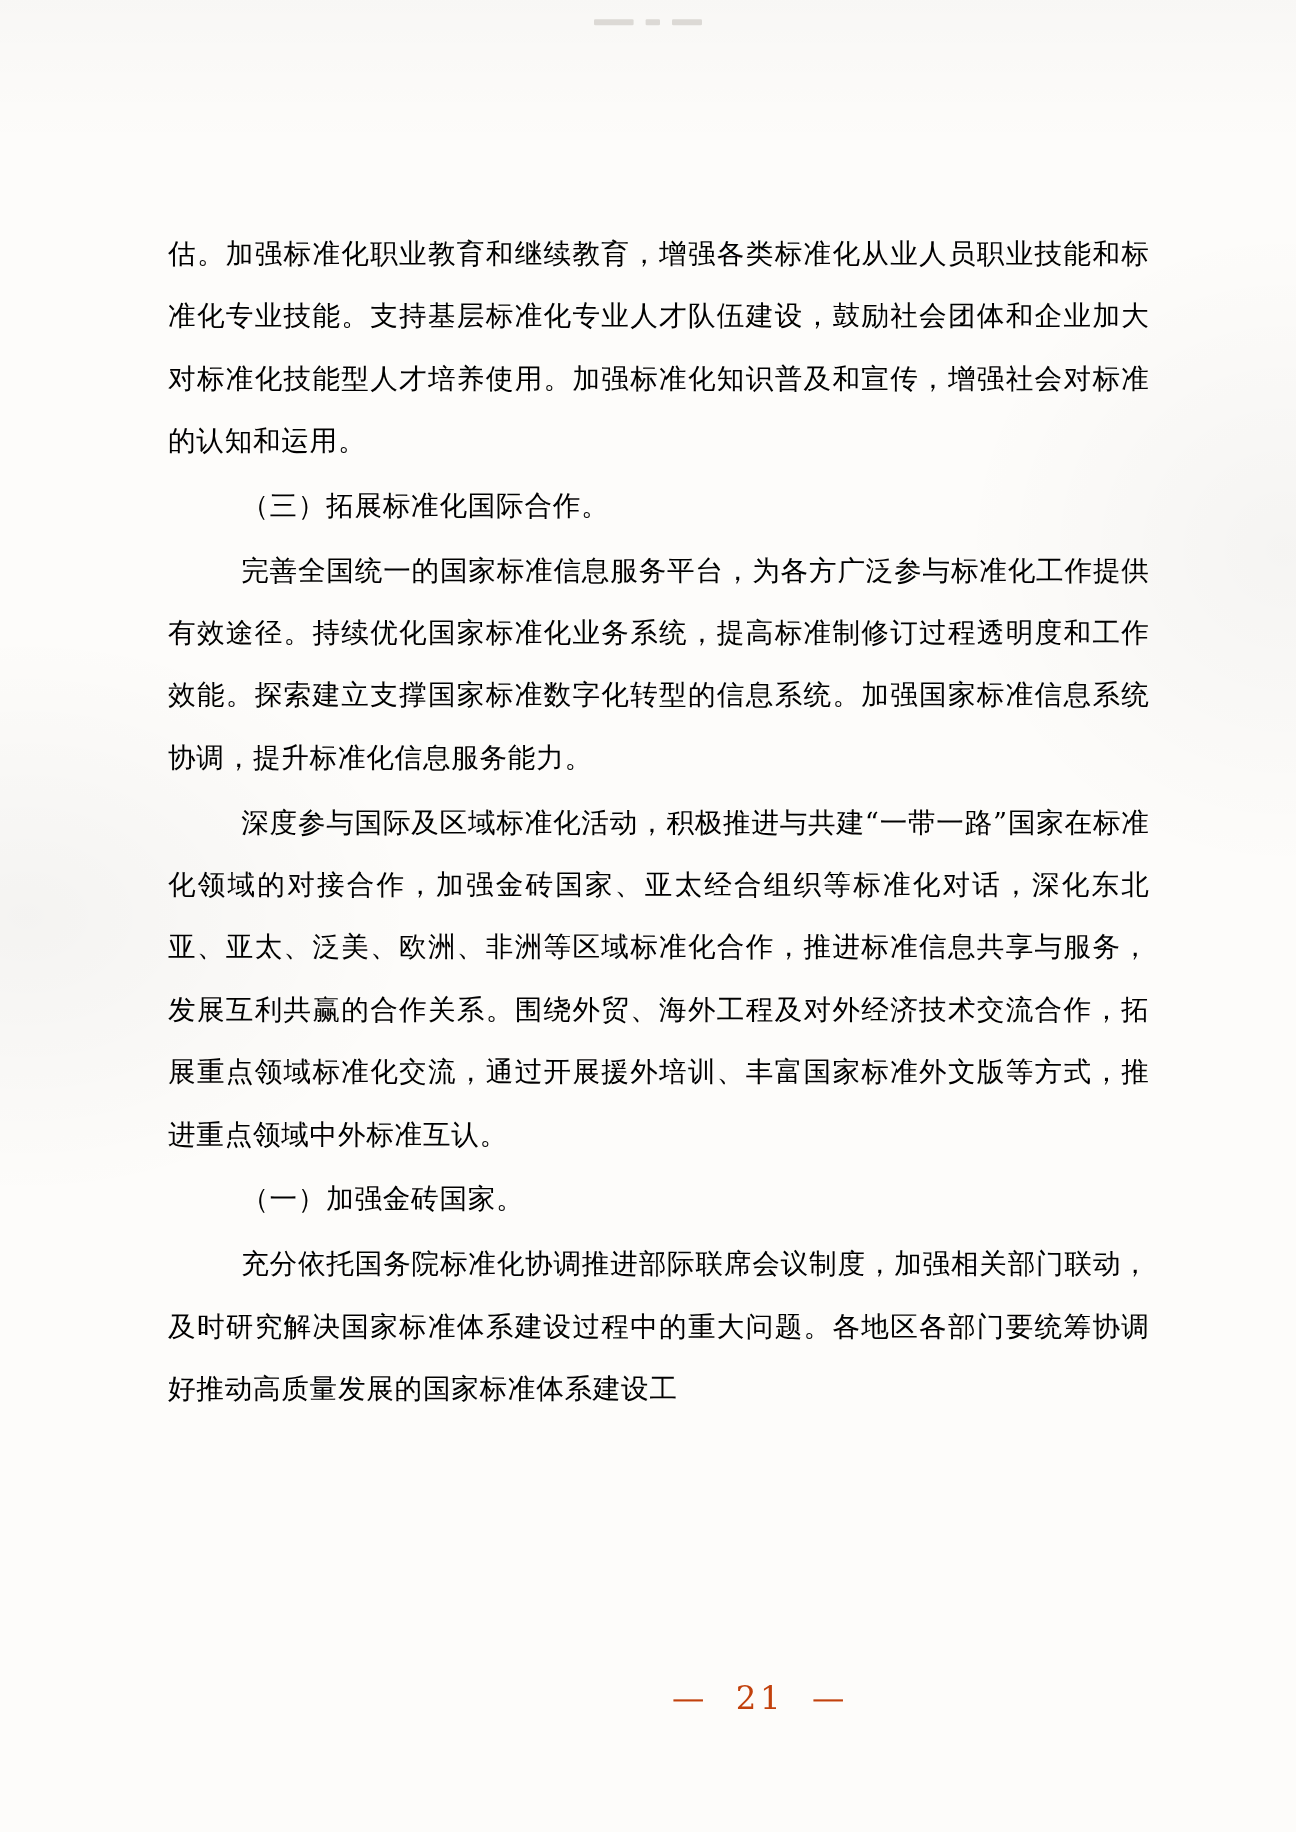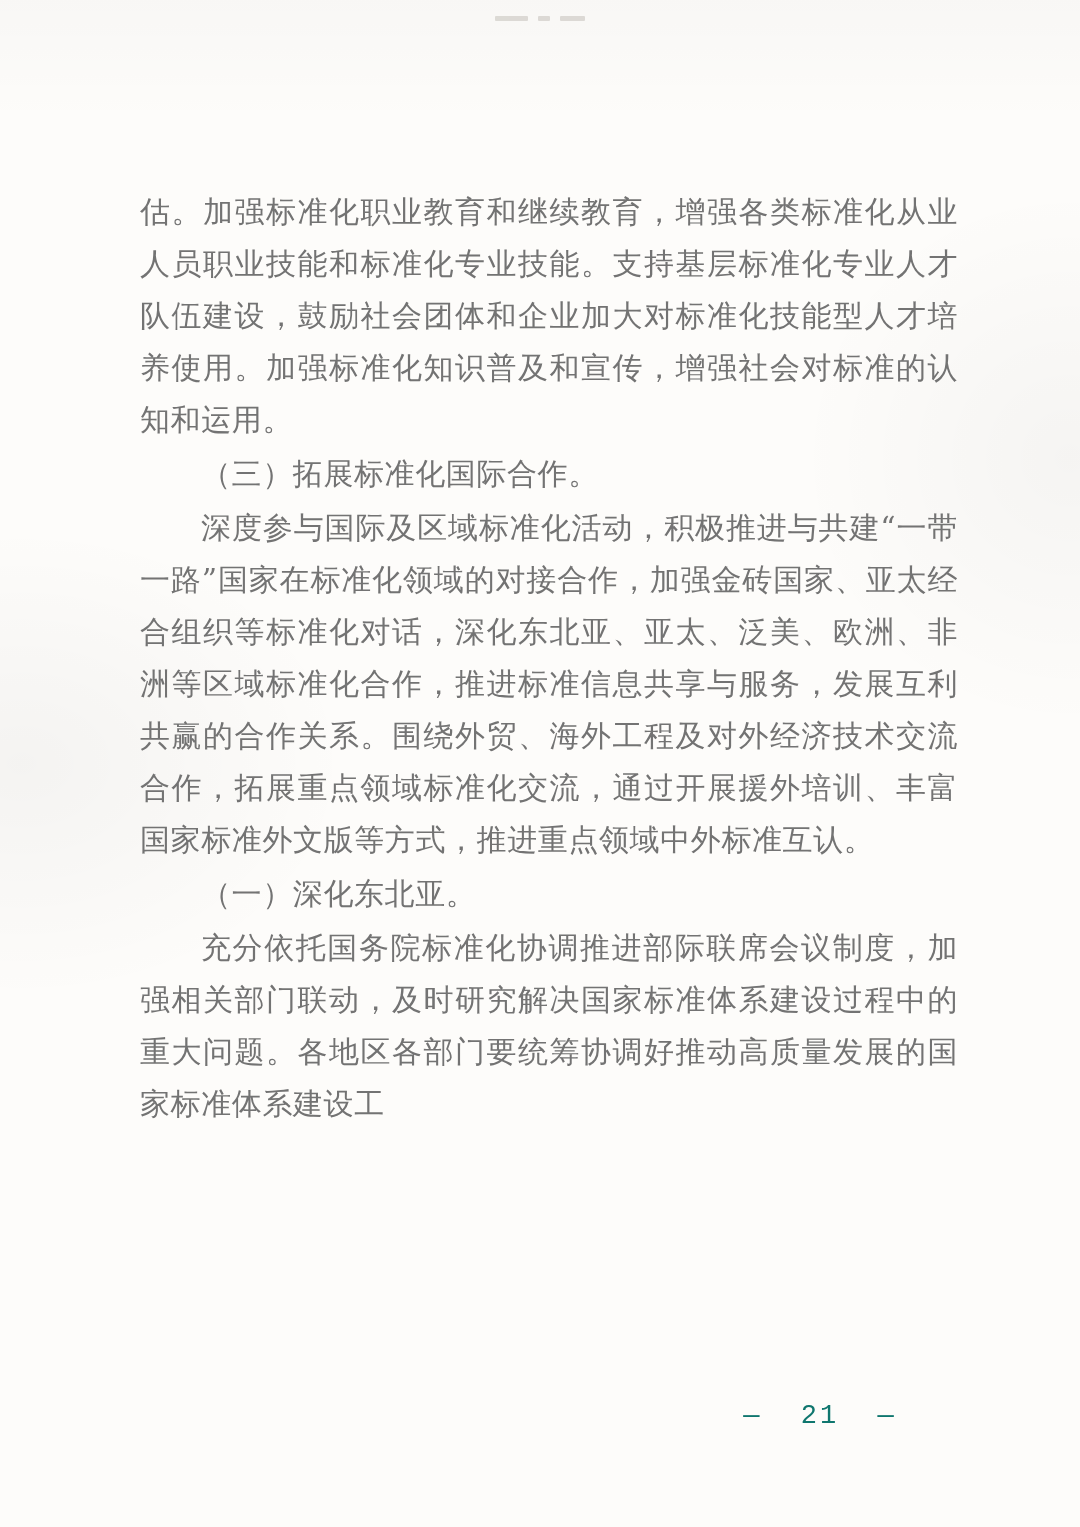--- a/index.html
+++ b/index.html
@@ -53,70 +53,70 @@
   .header-mark i:nth-child(3) { width: 26px; }
 
   .content {
     position: absolute;
     top: 186px;
     left: 140px;
     width: 818px;
   }
   p {
     margin: 0 0 2px 0;
-    font-size: 30px;
+    font-size: 23px;
     line-height: 52px;
     letter-spacing: 0.6px;
     text-align: justify;
     text-justify: inter-character;
-    color: #737373;
+    color: #000000;
   }
   p.indent {
     text-indent: 61px;
   }
   p.heading {
     font-weight: bold;
     text-indent: 61px;
     letter-spacing: 1.4px;
   }
   p.subheading {
     text-indent: 61px;
   }
   .page-number {
     position: absolute;
     left: 0;
     right: 0;
     bottom: 96px;
-    text-align: center;
+    text-align: left;
     font-size: 27px;
     letter-spacing: 3px;
-    color: #0f766e;
+    color: #c2410c;
     padding-left: 560px;
-    font-family: Liberation Mono, monospace;
   }
   .page-number span {
     white-space: pre;
   }
 </style>
 </head>
 <body>
 
 <div class="page">
 
   <div class="header-mark">
     <i></i>
       <i></i>
       <i></i>
   </div>
 
   <div class="content">
     <p class="plain">估。加强标准化职业教育和继续教育，增强各类标准化从业人员职业技能和标准化专业技能。支持基层标准化专业人才队伍建设，鼓励社会团体和企业加大对标准化技能型人才培养使用。加强标准化知识普及和宣传，增强社会对标准的认知和运用。</p>
     <p class="subheading">（三）拓展标准化国际合作。</p>
+    <p class="indent">完善全国统一的国家标准信息服务平台，为各方广泛参与标准化工作提供有效途径。持续优化国家标准化业务系统，提高标准制修订过程透明度和工作效能。探索建立支撑国家标准数字化转型的信息系统。加强国家标准信息系统协调，提升标准化信息服务能力。</p>
     <p class="indent">深度参与国际及区域标准化活动，积极推进与共建“一带一路”国家在标准化领域的对接合作，加强金砖国家、亚太经合组织等标准化对话，深化东北亚、亚太、泛美、欧洲、非洲等区域标准化合作，推进标准信息共享与服务，发展互利共赢的合作关系。围绕外贸、海外工程及对外经济技术交流合作，拓展重点领域标准化交流，通过开展援外培训、丰富国家标准外文版等方式，推进重点领域中外标准互认。</p>
-    <p class="subheading">（一）深化东北亚。</p>
+    <p class="subheading">（一）加强金砖国家。</p>
     <p class="indent">充分依托国务院标准化协调推进部际联席会议制度，加强相关部门联动，及时研究解决国家标准体系建设过程中的重大问题。各地区各部门要统筹协调好推动高质量发展的国家标准体系建设工</p>
   </div>
 
   <div class="page-number">
     <span>—  21  —</span>
   </div>
 
 </div>
 
 </body></html>

